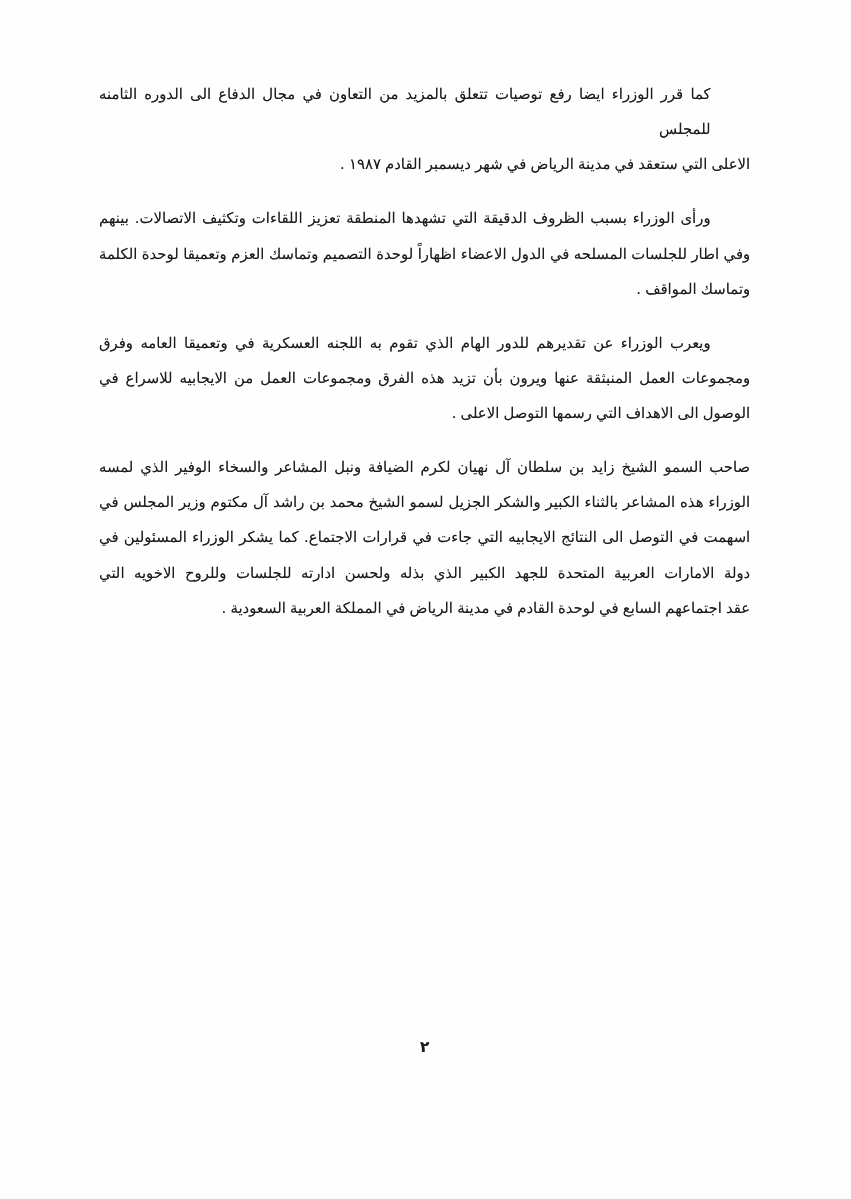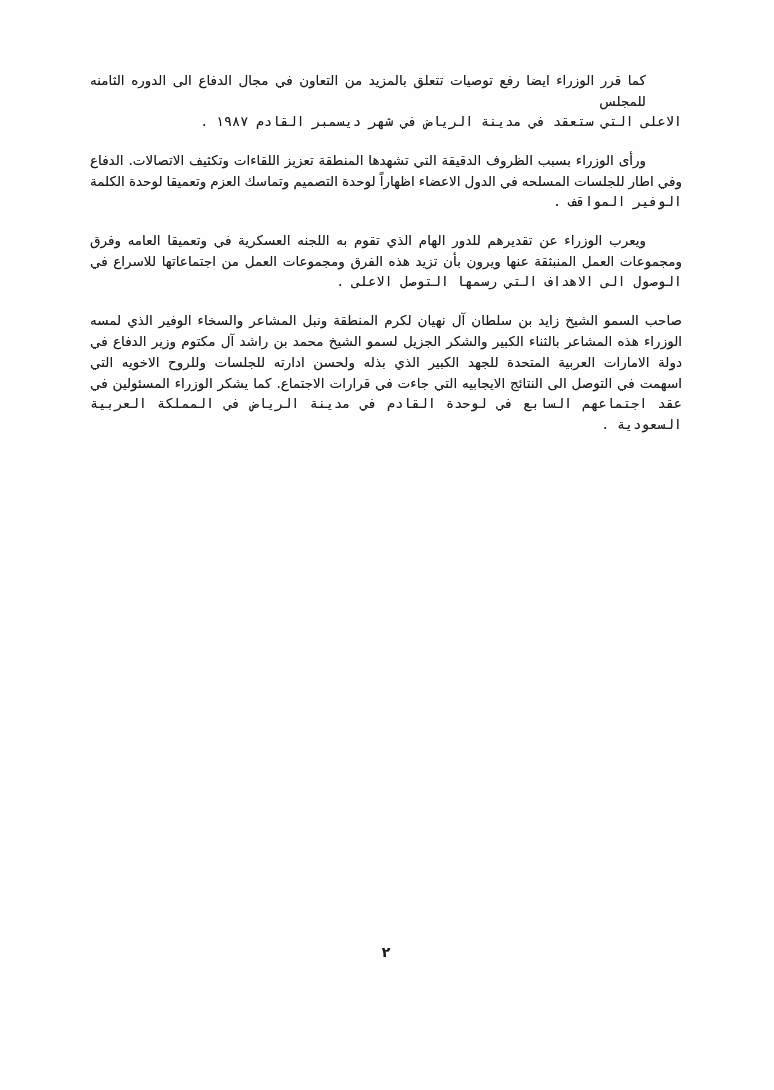--- a/index.html
+++ b/index.html
@@ -22,32 +22,31 @@
     left: 90px;
     right: 92px;          
     direction: rtl;
     unicode-bidi: embed;
   }
   .para {
     margin: 0 0 17px 0;
   }
   .line {
     font-size: 13.5px;
-    line-height: 21px;
+    line-height: 32px;
     word-spacing: -0.5px;
     text-align: justify;
     text-align-last: justify;
     text-shadow: 0 0 0.5px rgba(20, 20, 20, 0.45);
   }
   .line.first {
     padding-right: 36px;   
   }
   .line.last {
     text-align-last: right; 
-    font-family: Liberation Mono, monospace;
   }
   .page-num {
     position: absolute;
     top: 941px;
     left: 90px;
     right: 92px;
     text-align: center;
     direction: rtl;
     font-size: 14px;
     line-height: 22px;
@@ -61,36 +60,36 @@
 <div class="page">
 
   <div class="text-block">
 
     <div class="para">
       <div class="line first">كما قرر الوزراء ايضا رفع توصيات تتعلق بالمزيد من التعاون في مجال الدفاع الى الدوره الثامنه للمجلس</div>
       <div class="line last">الاعلى التي ستعقد في مدينة الرياض في شهر ديسمبر القادم ١٩٨٧ .</div>
     </div>
 
     <div class="para">
-      <div class="line first">ورأى الوزراء بسبب الظروف الدقيقة التي تشهدها المنطقة تعزيز اللقاءات وتكثيف الاتصالات. الدفاع</div>
+      <div class="line first">ورأى الوزراء بسبب الظروف الدقيقة التي تشهدها المنطقة تعزيز اللقاءات وتكثيف الاتصالات. بينهم</div>
       <div class="line">وفي اطار للجلسات المسلحه في الدول الاعضاء اظهاراً لوحدة التصميم وتماسك العزم وتعميقا لوحدة الكلمة</div>
-      <div class="line last">الوفير المواقف .</div>
+      <div class="line last">وتماسك المواقف .</div>
     </div>
 
     <div class="para">
       <div class="line first">ويعرب الوزراء عن تقديرهم للدور الهام الذي تقوم به اللجنه العسكرية في وتعميقا العامه وفرق</div>
-      <div class="line">ومجموعات العمل المنبثقة عنها ويرون بأن تزيد هذه الفرق ومجموعات العمل من اجتماعاتها للاسراع في</div>
+      <div class="line">ومجموعات العمل المنبثقة عنها ويرون بأن تزيد هذه الفرق ومجموعات العمل من الايجابيه للاسراع في</div>
       <div class="line last">الوصول الى الاهداف التي رسمها التوصل الاعلى .</div>
     </div>
 
     <div class="para">
-      <div class="line">صاحب السمو الشيخ زايد بن سلطان آل نهيان لكرم المنطقة ونبل المشاعر والسخاء الوفير الذي لمسه</div>
-      <div class="line">الوزراء هذه المشاعر بالثناء الكبير والشكر الجزيل لسمو الشيخ محمد بن راشد آل مكتوم وزير الدفاع في</div>
+      <div class="line">صاحب السمو الشيخ زايد بن سلطان آل نهيان لكرم الضيافة ونبل المشاعر والسخاء الوفير الذي لمسه</div>
+      <div class="line">الوزراء هذه المشاعر بالثناء الكبير والشكر الجزيل لسمو الشيخ محمد بن راشد آل مكتوم وزير المجلس في</div>
+      <div class="line">اسهمت في التوصل الى النتائج الايجابيه التي جاءت في قرارات الاجتماع. كما يشكر الوزراء المسئولين في</div>
       <div class="line">دولة الامارات العربية المتحدة للجهد الكبير الذي بذله ولحسن ادارته للجلسات وللروح الاخويه التي</div>
-      <div class="line">اسهمت في التوصل الى النتائج الايجابيه التي جاءت في قرارات الاجتماع. كما يشكر الوزراء المسئولين في</div>
       <div class="line last">عقد اجتماعهم السابع في لوحدة القادم في مدينة الرياض في المملكة العربية السعودية .</div>
     </div>
 
   </div>
 
   <div class="page-num">٢</div>
 
 </div>
 
 </body></html>

